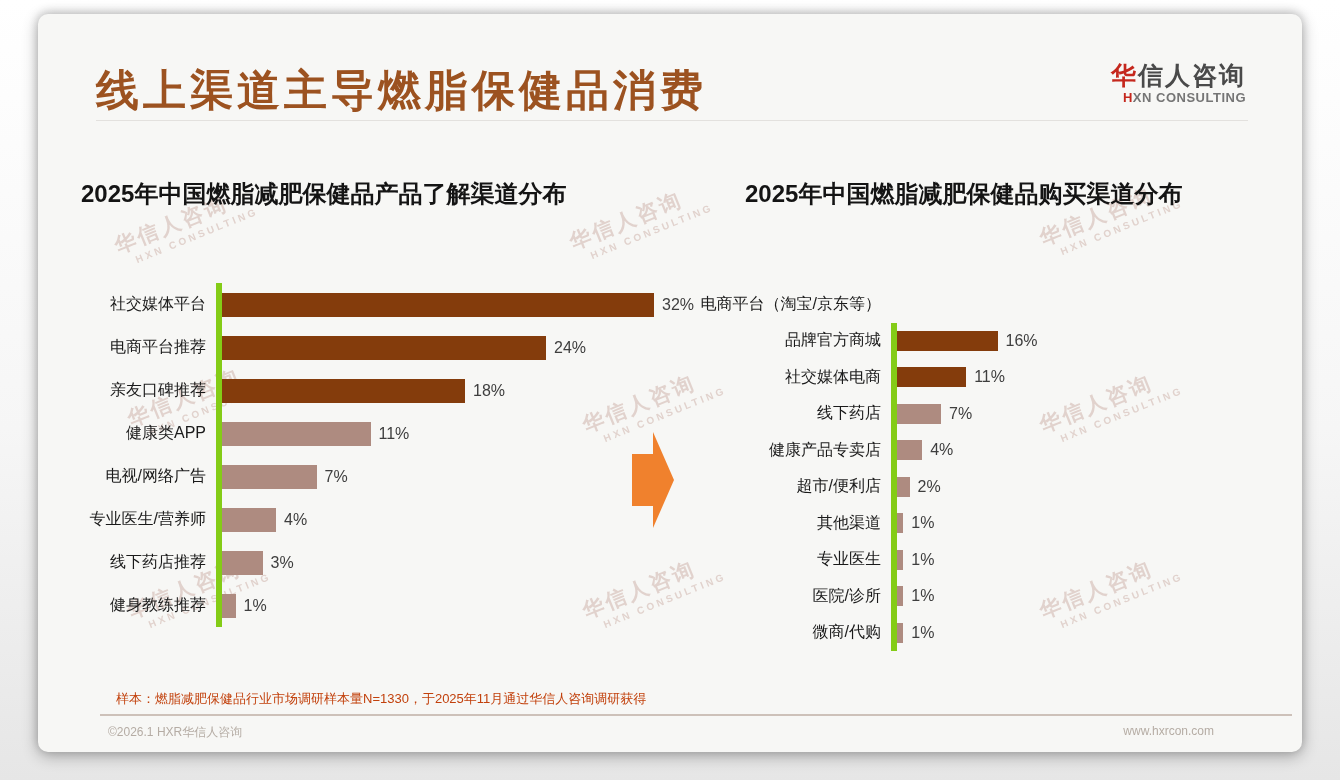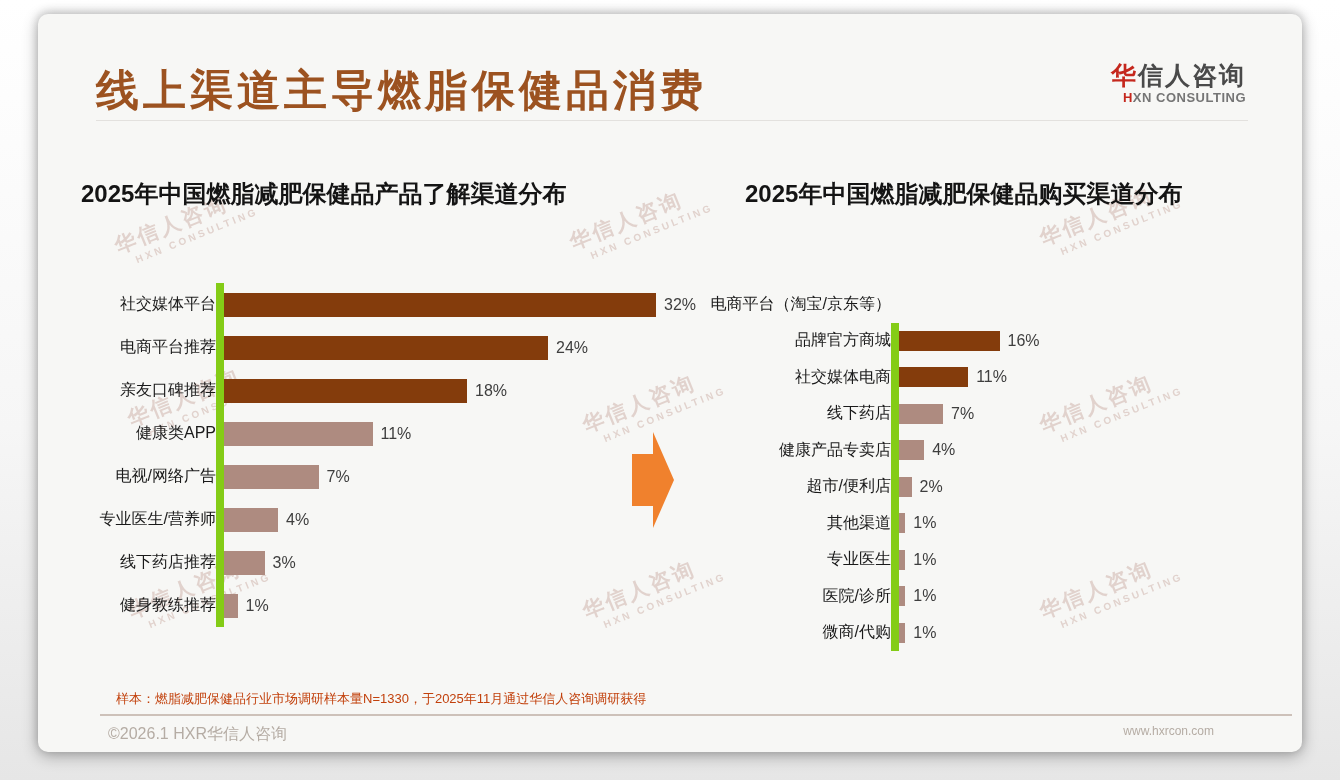--- a/index.html
+++ b/index.html
@@ -33,24 +33,24 @@
   .chart-title.left  { left:43px;text-align:right; }
   .chart-title.right { left:707px; }
 
   
   .chart { position:absolute; }
   .chart-left  { left:42px;  top:269px; width:560px; }
   .chart-right { left:610px; top:272px; width:650px; }
   .chart-row { display:flex; align-items:center; }
   .chart-left  .chart-row { height:43px; }
   .chart-right .chart-row { height:36.5px;align-items:center; }
-  .row-label { text-align:right; padding-right:0; font-size:16px; color:#1A1A1A; white-space:nowrap; }
+  .row-label { text-align:right; padding-right:10px; font-size:16px; color:#1A1A1A; white-space:nowrap; }
   .chart-left  .row-label { flex:0 0 136px; }
   .chart-right .row-label { flex:0 0 243px; }
-  .bar-zone { display:flex; align-items:center; border-left:8px solid #84cc16; align-self:stretch; flex:1; }
+  .bar-zone { display:flex; align-items:center; border-left:6px solid #84cc16; align-self:stretch; flex:1; }
   .bar { border-radius:0; }
   .chart-left  .bar { height:24px; }
   .chart-right .bar { height:20px; }
   .bar.primary   { background:var(--bar-primary,#843C0C); }
   .bar.secondary { background:var(--bar-secondary,#AE8B80); }
   .row-value { margin-left:8px; font-size:16px; color:#3E3E3E; white-space:nowrap; }
 
   
   .flow-arrow {
     position:absolute; left:594px; top:418px; width:42px; height:96px;
@@ -62,21 +62,21 @@
   .wm {
     position:absolute; transform:translate(-50%,-50%) rotate(-22deg);
     color:rgba(190,150,140,0.38); pointer-events:none; white-space:nowrap;
   }
   .wm-l1 { display:block; font-size:21px; font-weight:bold; letter-spacing:3px; }
   .wm-l2 { display:block; font-size:10px; font-weight:bold; letter-spacing:3px; margin-left:14px; }
 
   
   .footnote { position:absolute; left:78px; top:676px; font-size:13px; color:#c2410c; }
   .footer-divider { position:absolute; left:62px; top:700px; width:1192px; height:2px; background:#CDC1B9; }
-  .copyright { position:absolute; left:70px;  top:710px; font-size:16px; color:#B5ACA4; }
+  .copyright { position:absolute; left:70px;  top:710px; font-size:12px; color:#B5ACA4; }
   .website   { position:absolute; right:88px; top:710px; font-size:12px; color:#B5ACA4; }
 </style>
 </head>
 <body>
 
 <div class="slide">
 
   <div class="wm" style="left:147px; top:211px;">
       <span class="wm-l1">华信人咨询</span>
       <span class="wm-l2">HXN CONSULTING</span>

